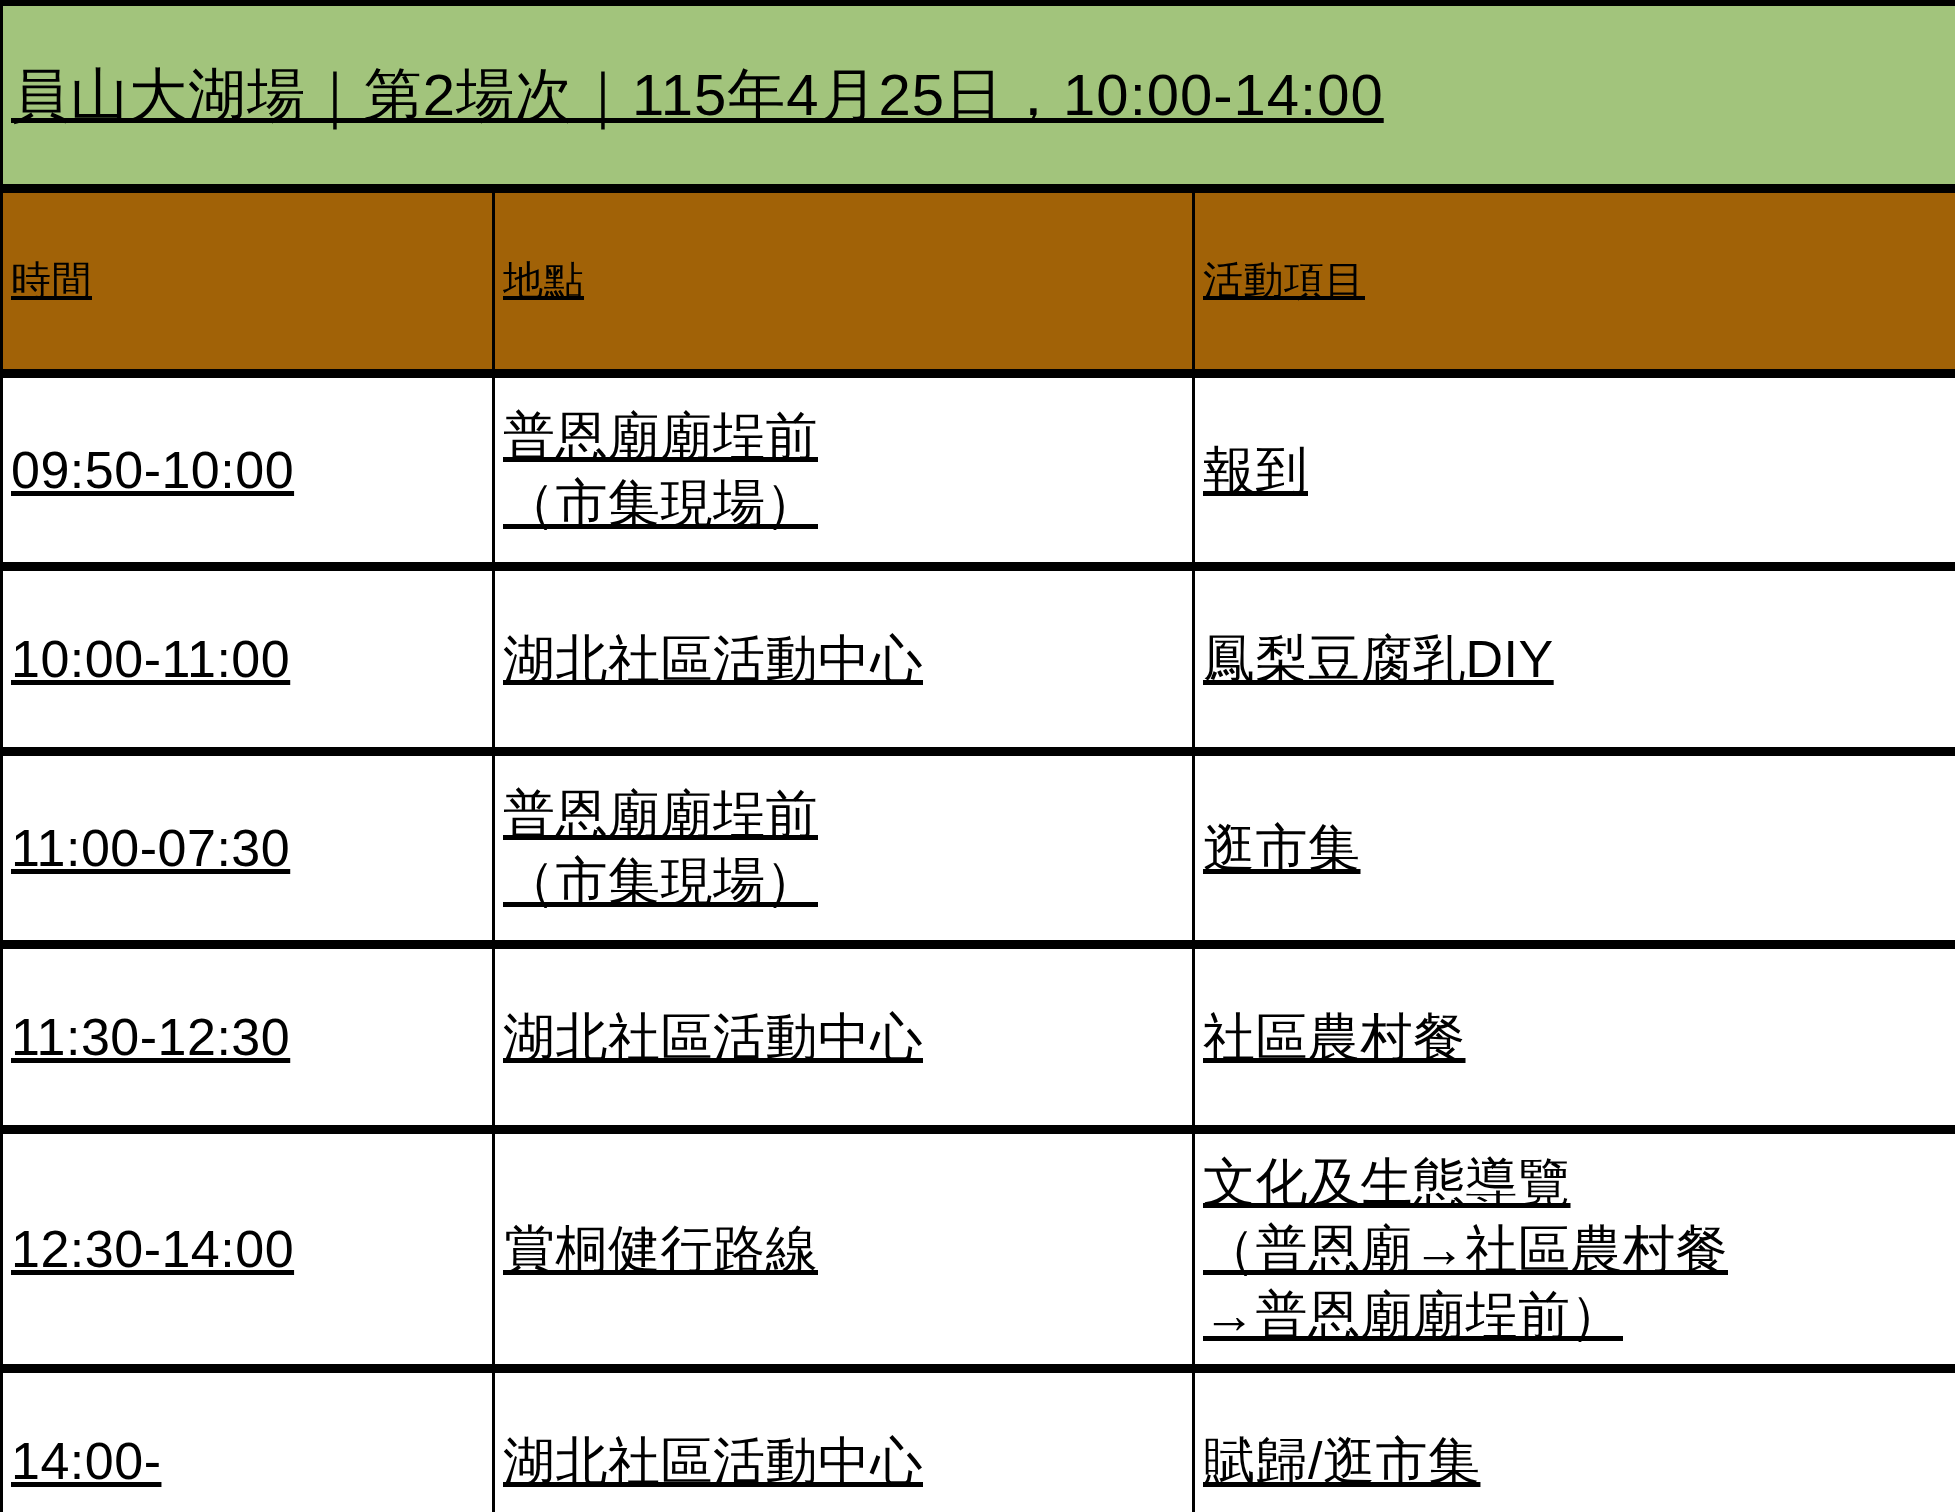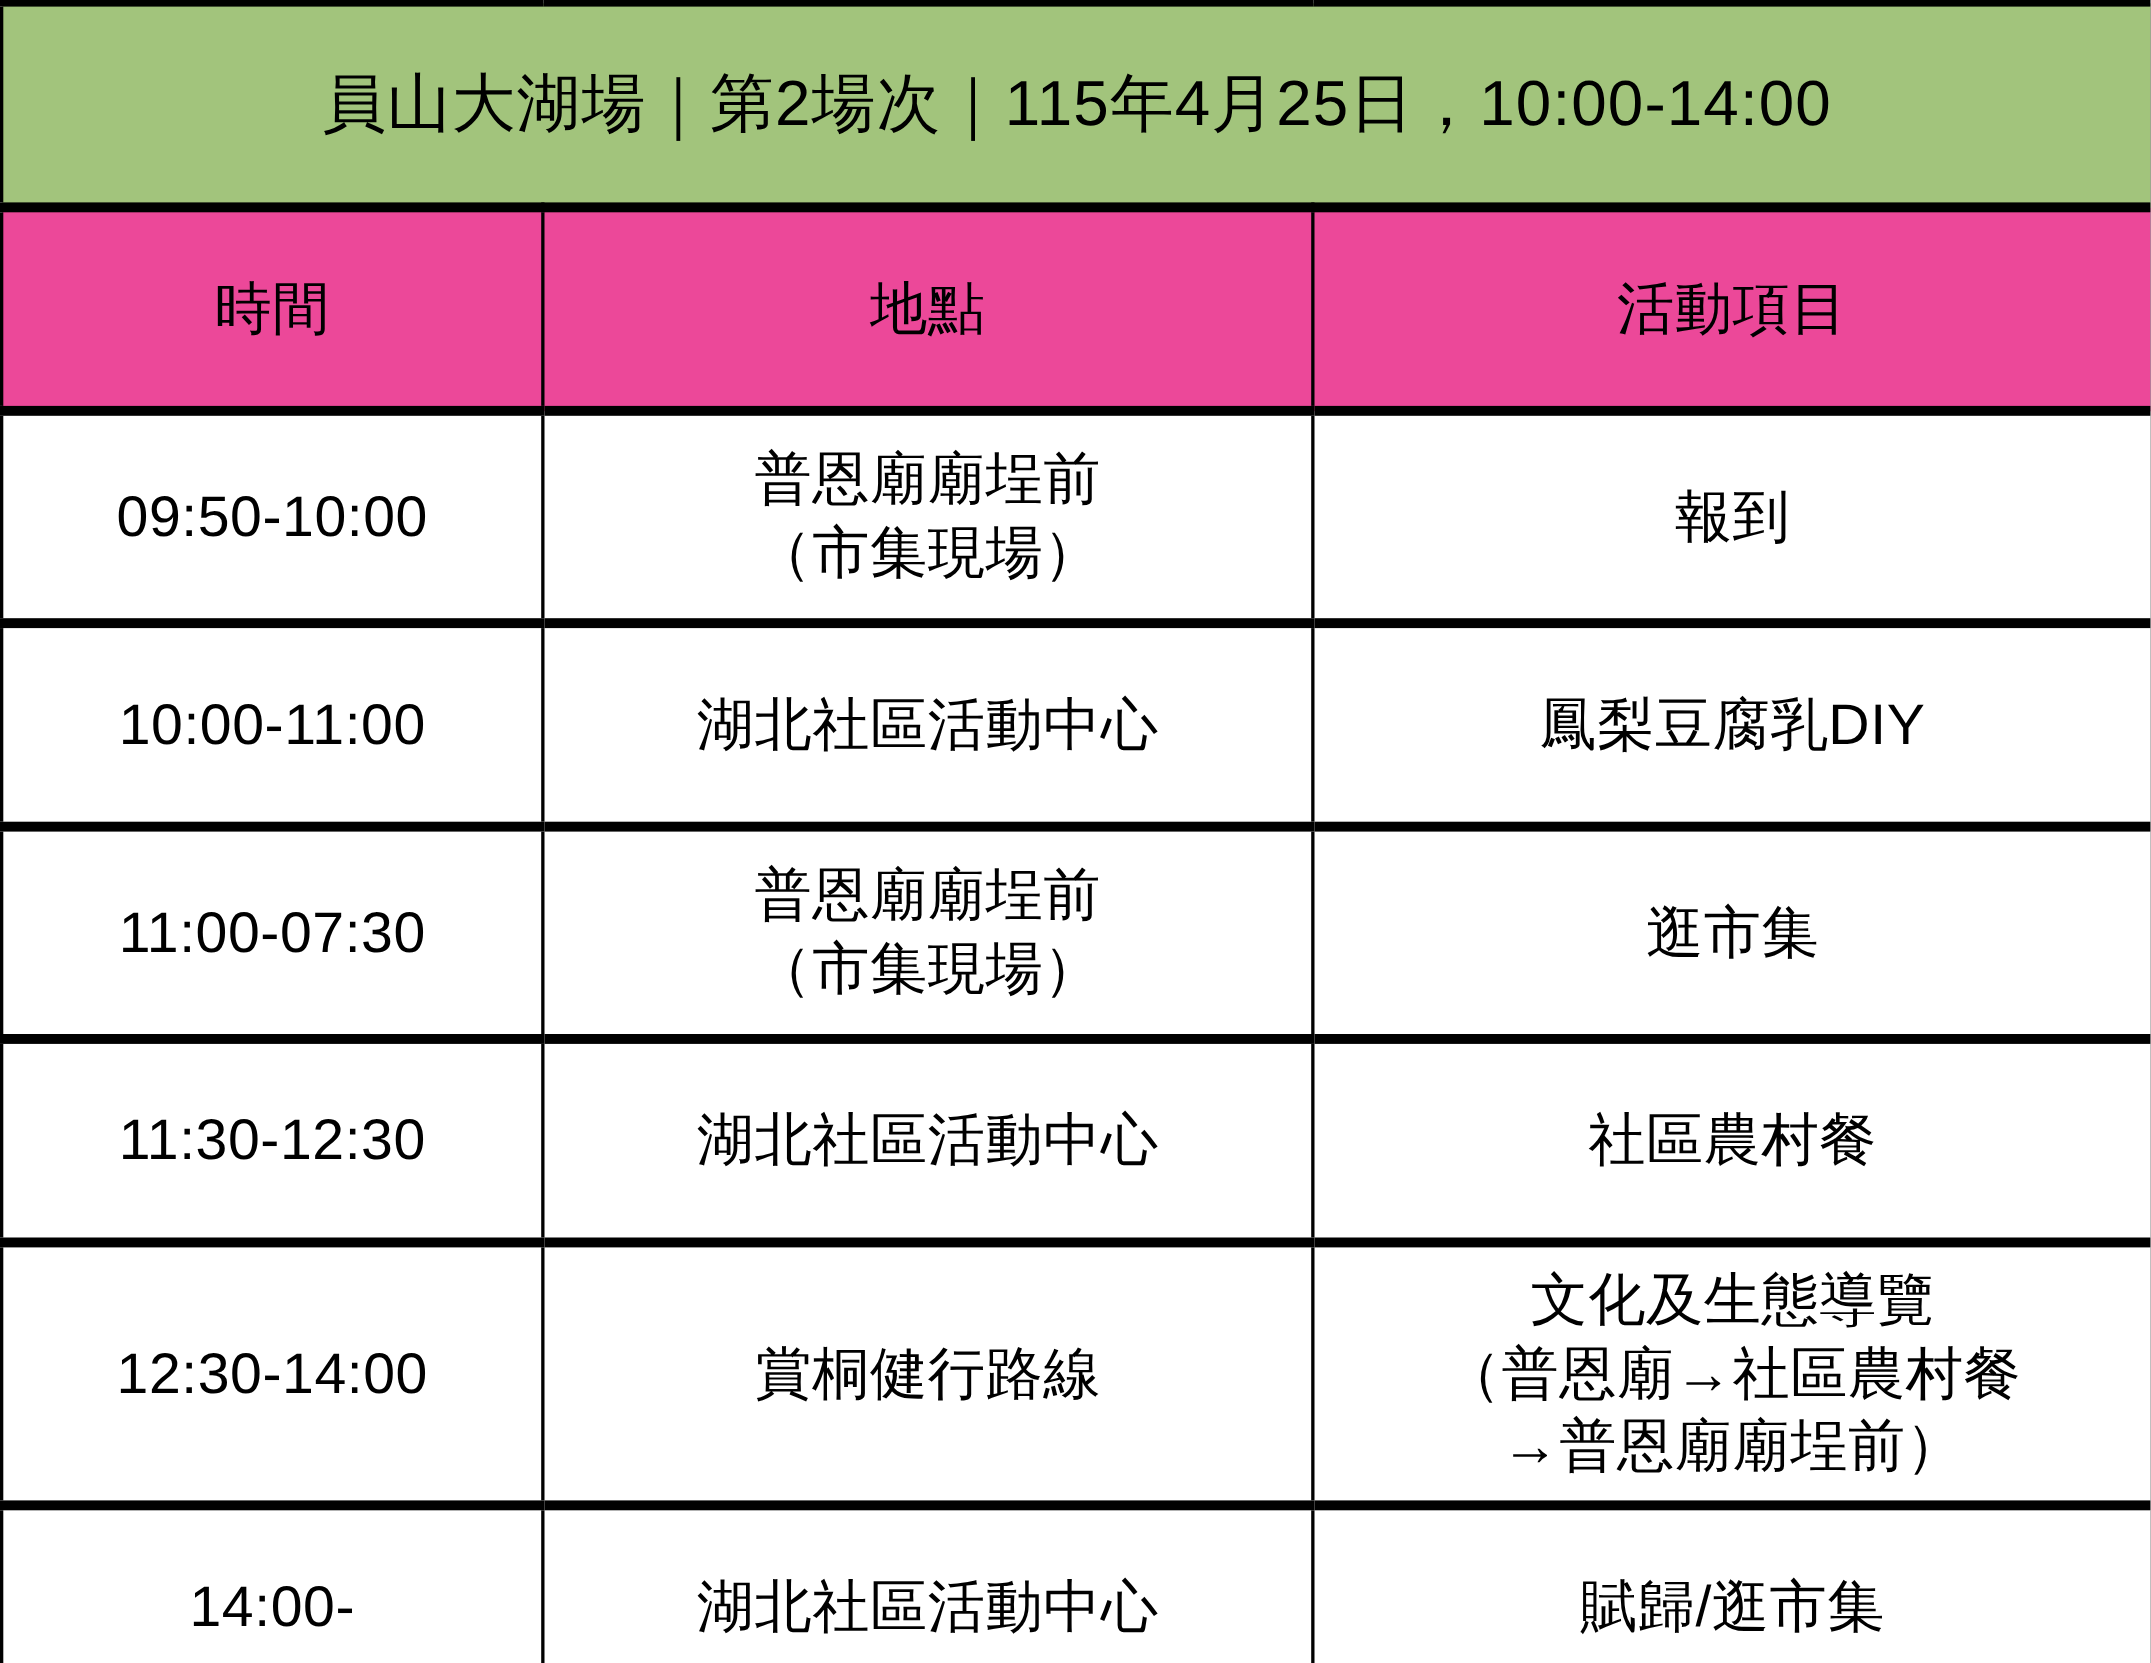--- a/index.html
+++ b/index.html
@@ -25,39 +25,40 @@
 
   .schedule-table col.col-time  { width: 492px; }
   .schedule-table col.col-place { width: 700px; }
   .schedule-table col.col-act   { width: 763px; }
 
   .schedule-table td {
     border-left: 3px solid #000000;
     border-right: 3px solid #000000;
     border-top: 9px solid #000000;
     border-bottom: 9px solid #000000;
-    text-align: center;
+    text-align: left;
     vertical-align: middle;
     padding: 0 8px;
     line-height: 1.28;
     letter-spacing: 0.5px;
+    text-decoration: underline;
   }
 
   .title-row td {
     background: #a2c47c;
     font-size: 58px;
     font-weight: 400;
     height: 178px;
     border-top: 6px solid #000000;
     letter-spacing: 1px;
   }
 
   .header-row td {
-    background: #ec4899;
-    font-size: 52px;
+    background: #a16207;
+    font-size: 40px;
     height: 176px;
   }
 
   .data-row td {
     background: #ffffff;
     font-size: 52px;
   }
 
   .row-tall td { height: 184px; }
   .row-short td { height: 176px; }

